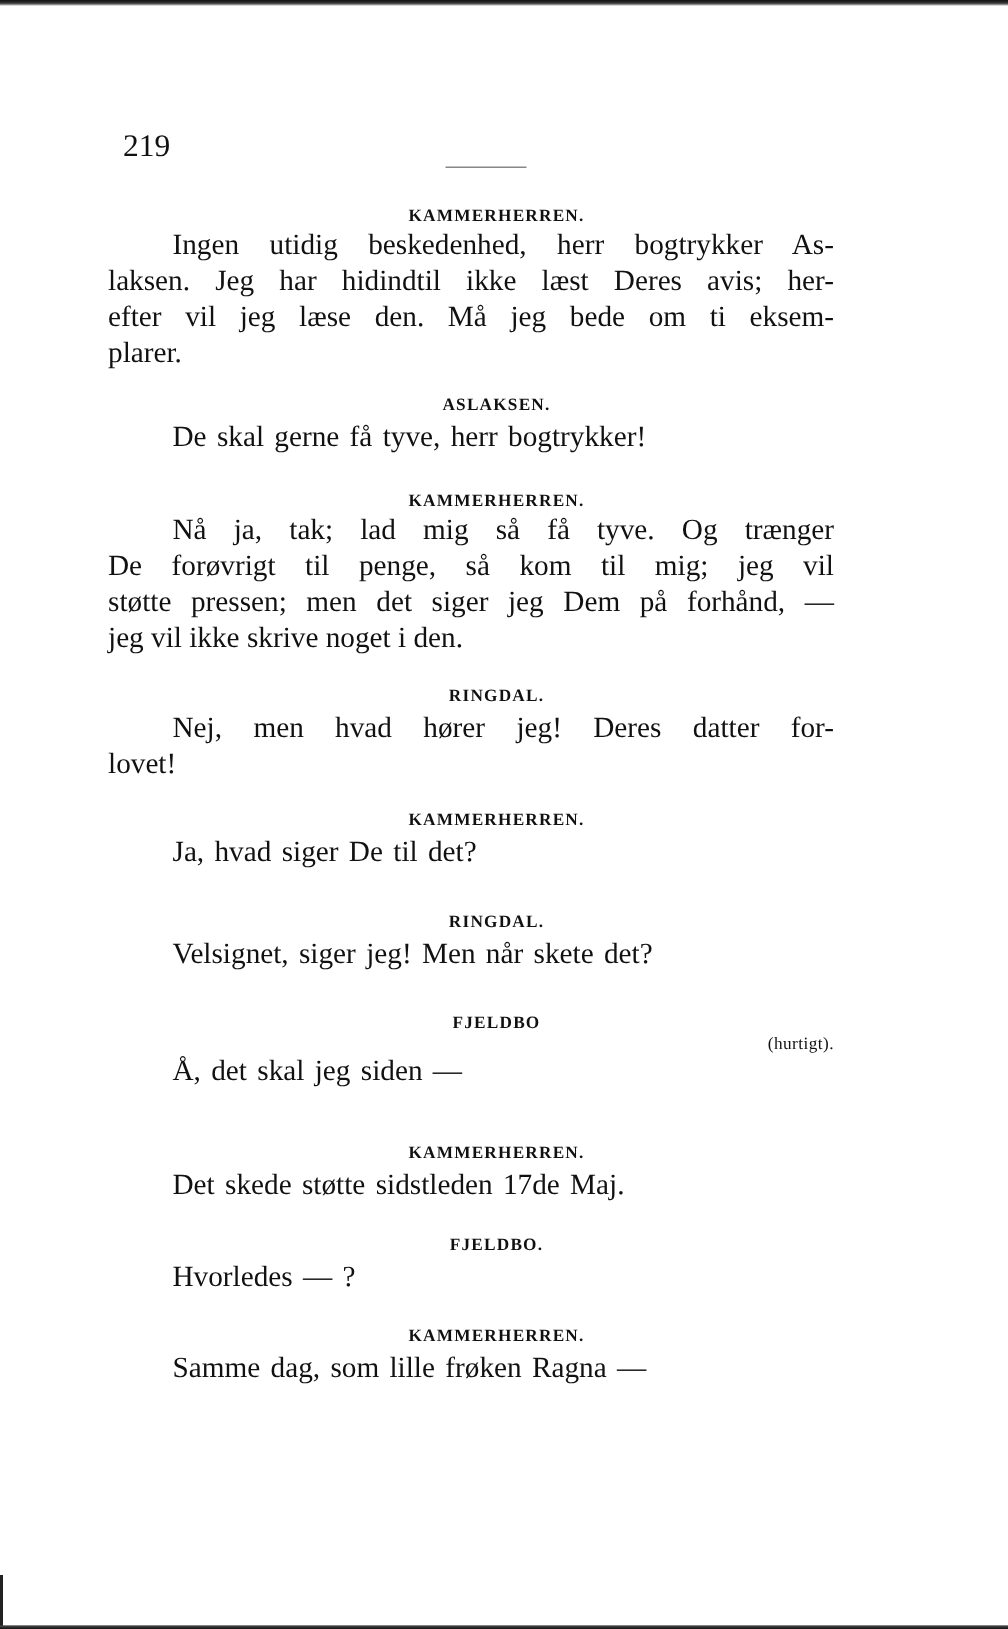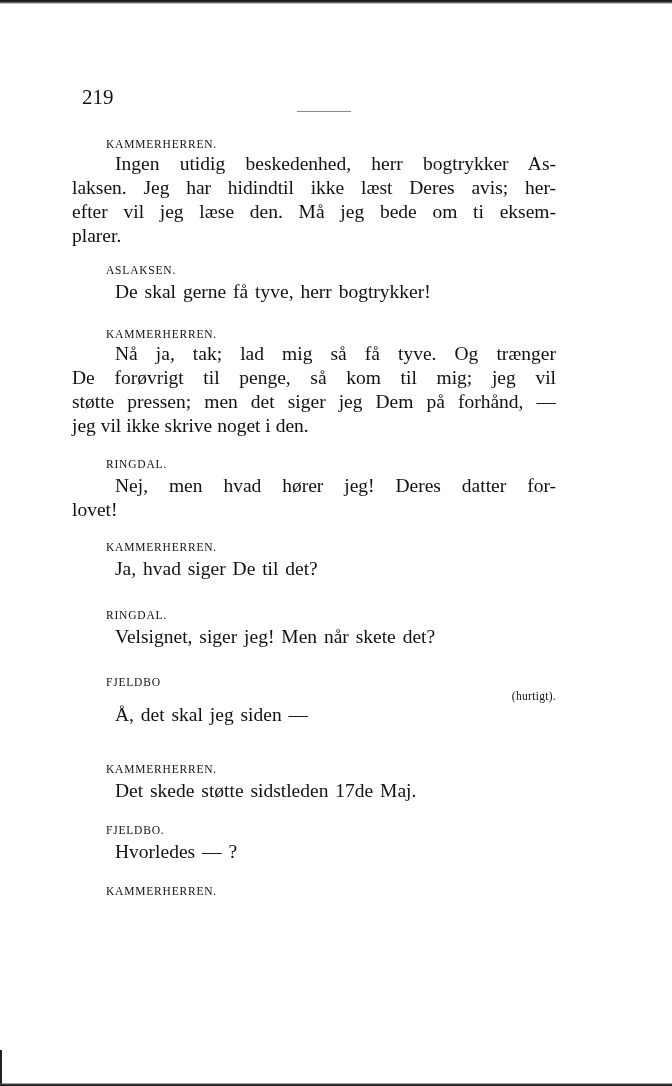--- a/index.html
+++ b/index.html
@@ -12,21 +12,21 @@
   .edge-bottom { position: absolute; left: 0; bottom: 0; width: 672px; height: 3px;
     background: linear-gradient(to top, #111 0, #444 2px, transparent 3px); }
   .edge-left { position: absolute; left: 0; top: 1050px; width: 2px; height: 36px; background: #222; }
   .page {
     position: absolute; left: 72px; top: 86px; width: 484px;
     font-family: "Liberation Serif", serif;
   }
   .page-number { text-align: left; font-size: 21px; line-height: 22px; margin-left: 10px; }
   .page-rule { width: 54px; height: 1px; background: #888; margin: 3px auto 0; position: relative; left: 10px; }
   .speaker {
-    font-size: 11.5px; letter-spacing: 0.8px; font-weight: normal;
+    text-align: center; font-size: 11.5px; letter-spacing: 0.8px; font-weight: bold;
     font-family: "Liberation Serif", serif; margin-left: 34px;
   }
   .direction { text-align: right; font-size: 11.5px; margin-left: 34px; margin-top: 2px; letter-spacing: 0.3px; }
   .speech {
     font-size: 19.5px; line-height: 24px; text-align: justify; text-align-last: left;
   }
   .speech.single { padding-left: 43px; text-indent: 0; word-spacing: 2px; }
   .block { position: absolute; left: 0; width: 484px; }
 </style>
 </head>
@@ -94,14 +94,15 @@
     <div class="speech single" style="margin-top:4px">Det skede støtte sidstleden 17de Maj.</div>
   </div>
 
   <div class="block" style="top:738px">
     <div class="speaker">FJELDBO.</div>
     <div class="speech single" style="margin-top:4px">Hvorledes — ?</div>
   </div>
 
   <div class="block" style="top:799px">
     <div class="speaker">KAMMERHERREN.</div>
+    <div class="speech single" style="margin-top:4px">Samme dag, som lille frøken Ragna —</div>
   </div>
 </div>
 
 </body></html>

